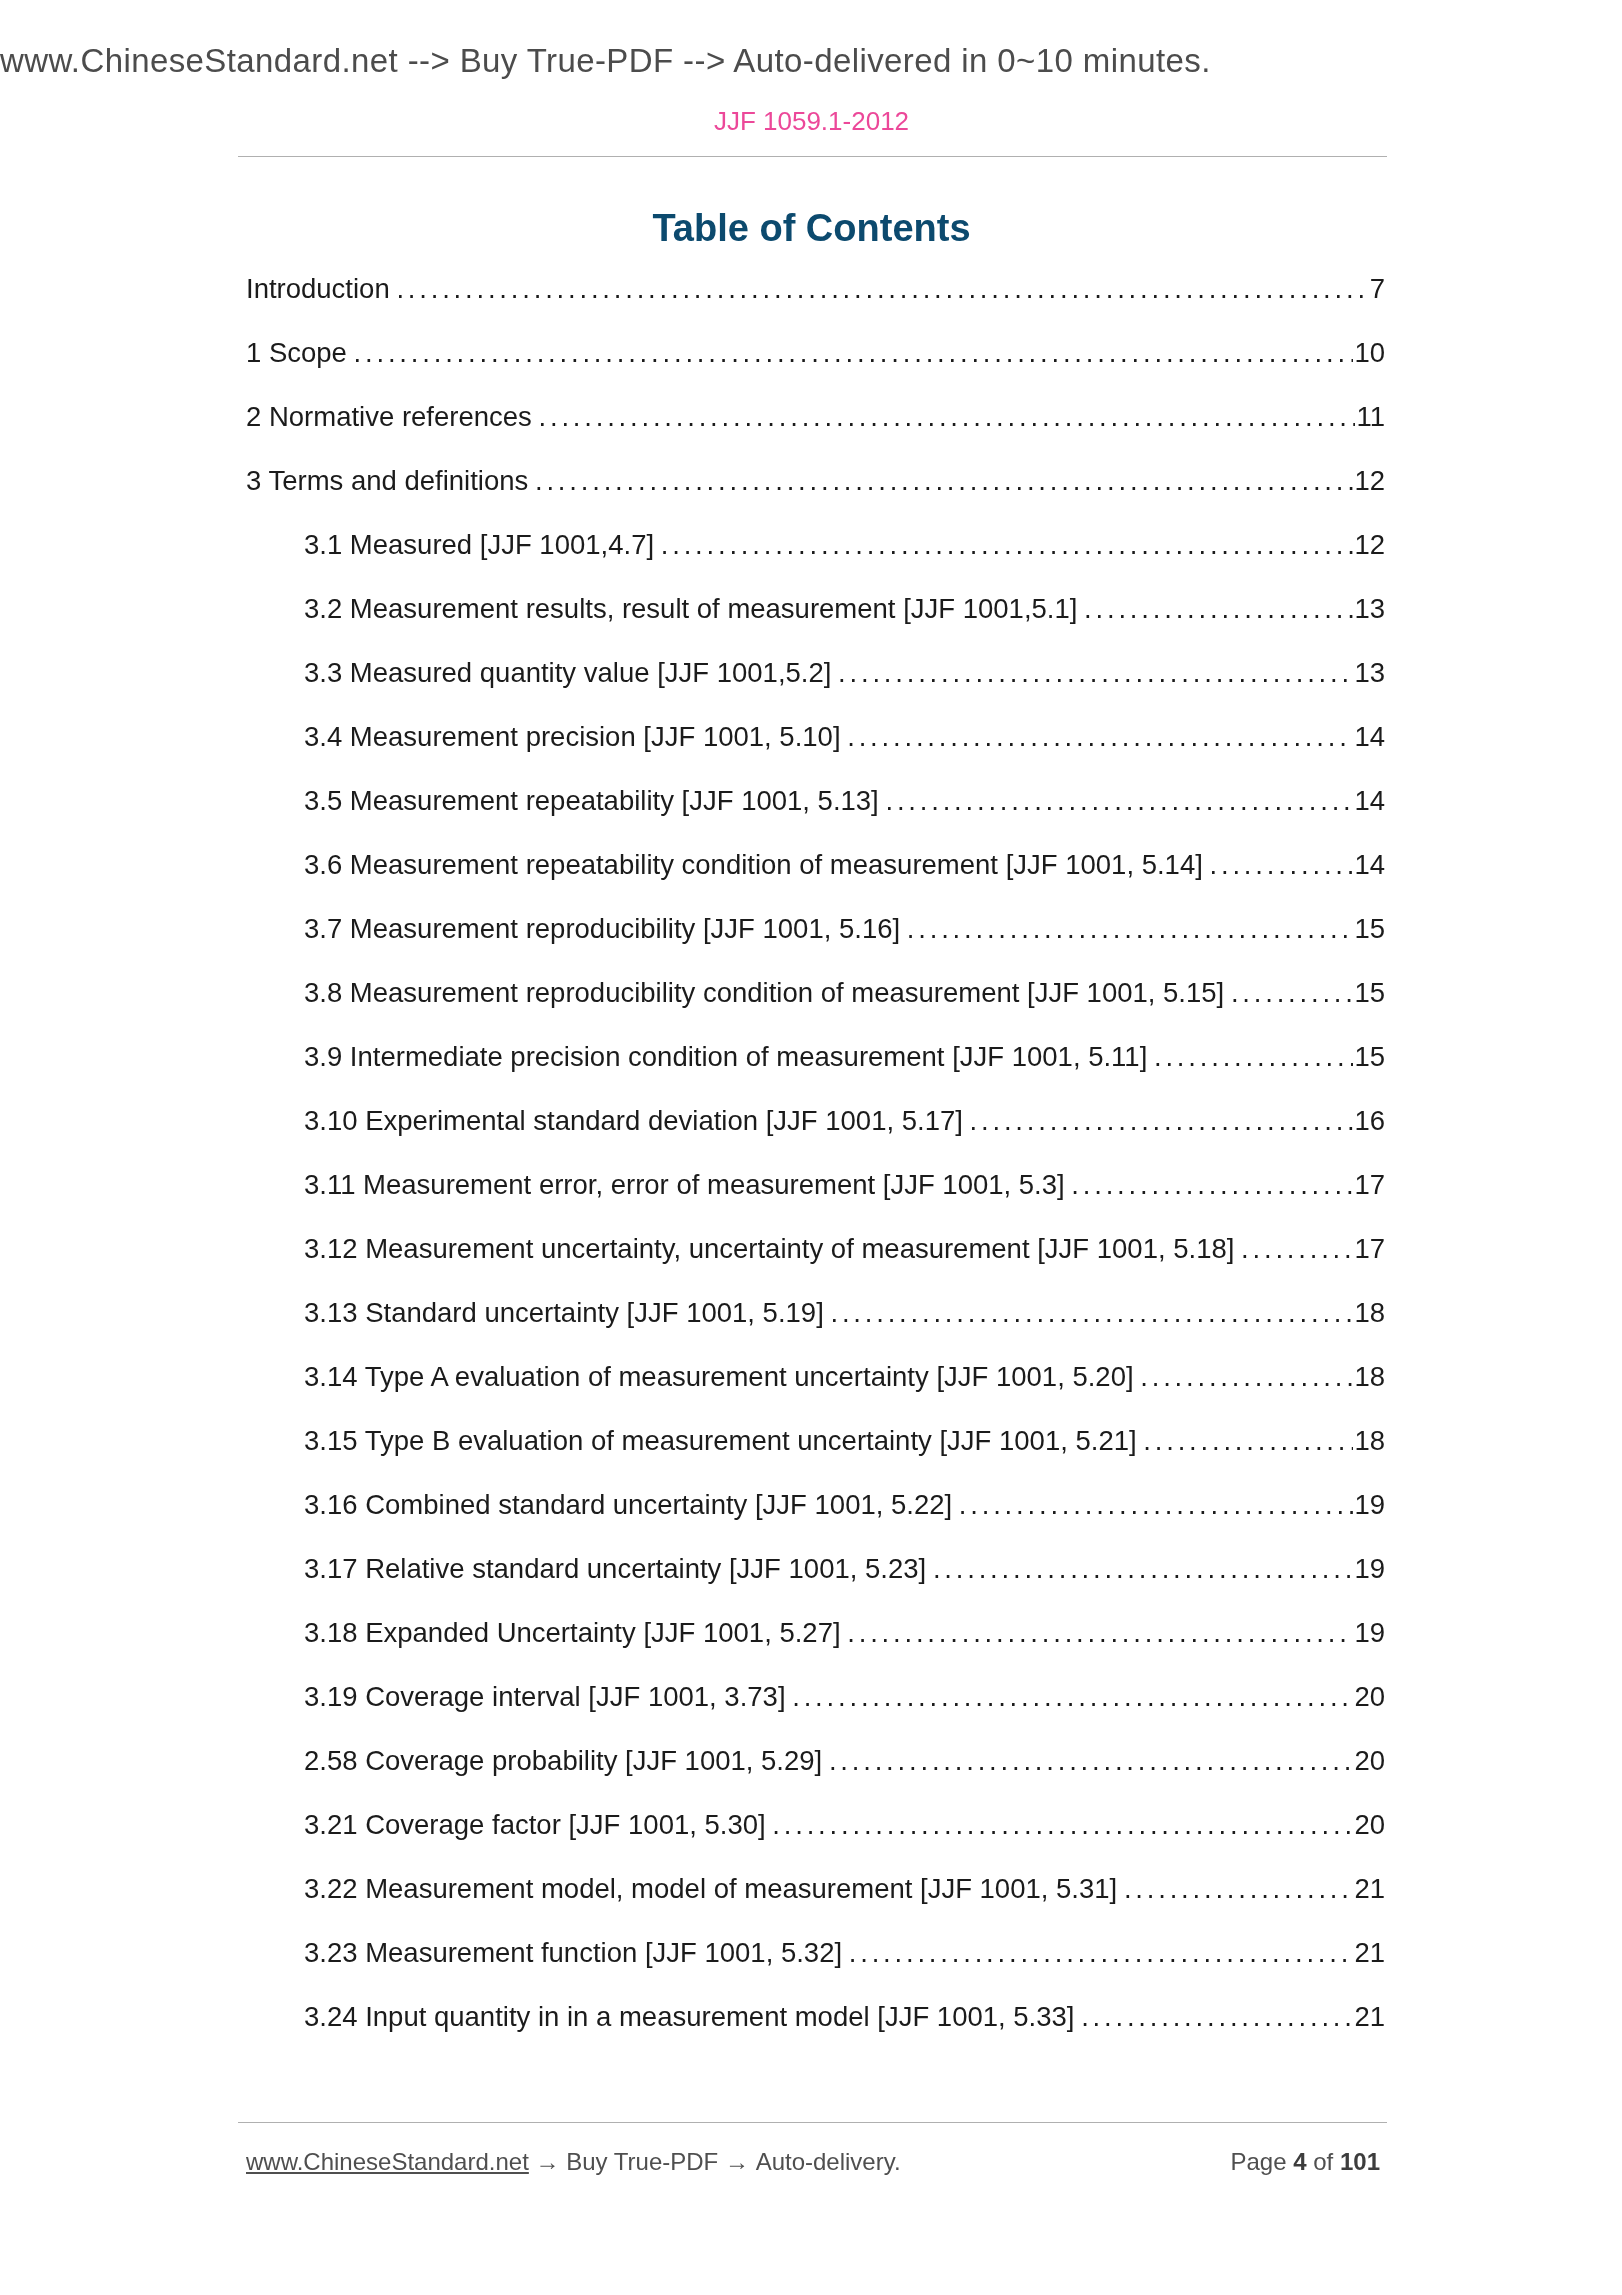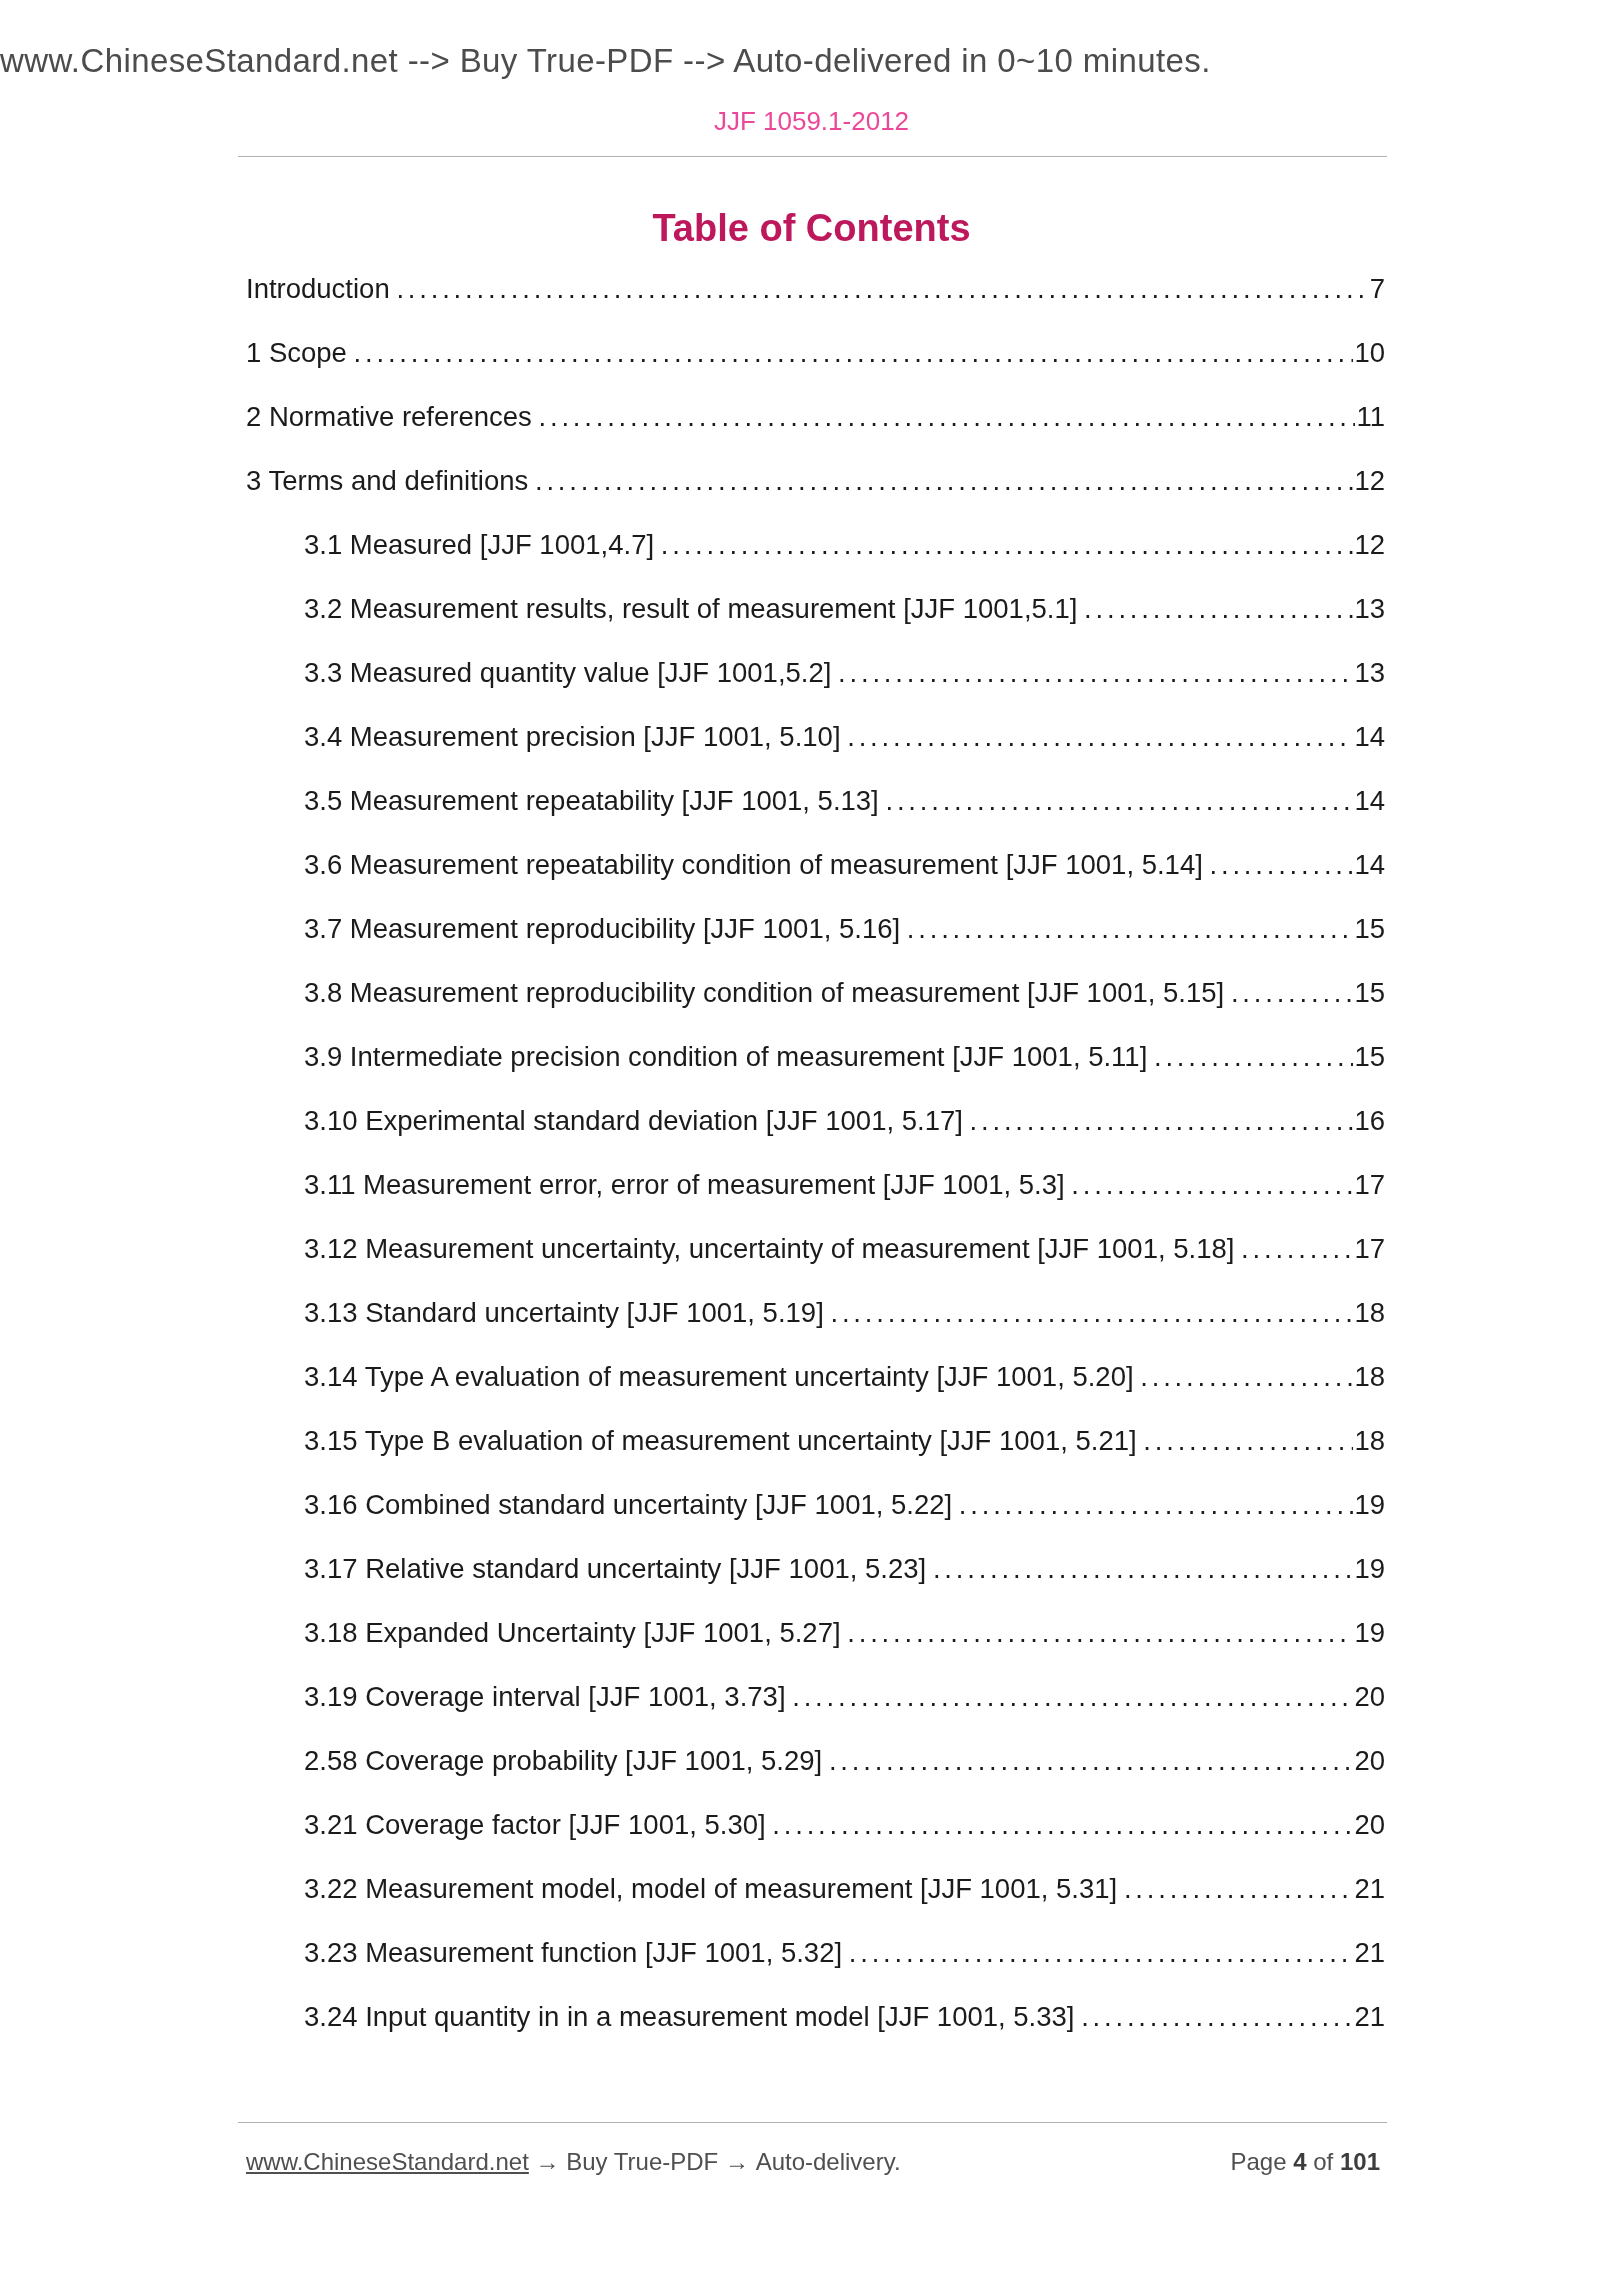--- a/index.html
+++ b/index.html
@@ -51,21 +51,21 @@
   
   .toc-title {
     position: absolute;
     top: 207px;
     left: 0;
     width: 100%;
     margin: 0;
     text-align: center;
     font-size: 38px;
     font-weight: bold;
-    color: #be185d;
+    color: #0c4a6e;
   }
 
   
   .toc-list {
     position: absolute;
     top: 257px;
     left: 246px;
     width: 1139px;
   }
   .row {

